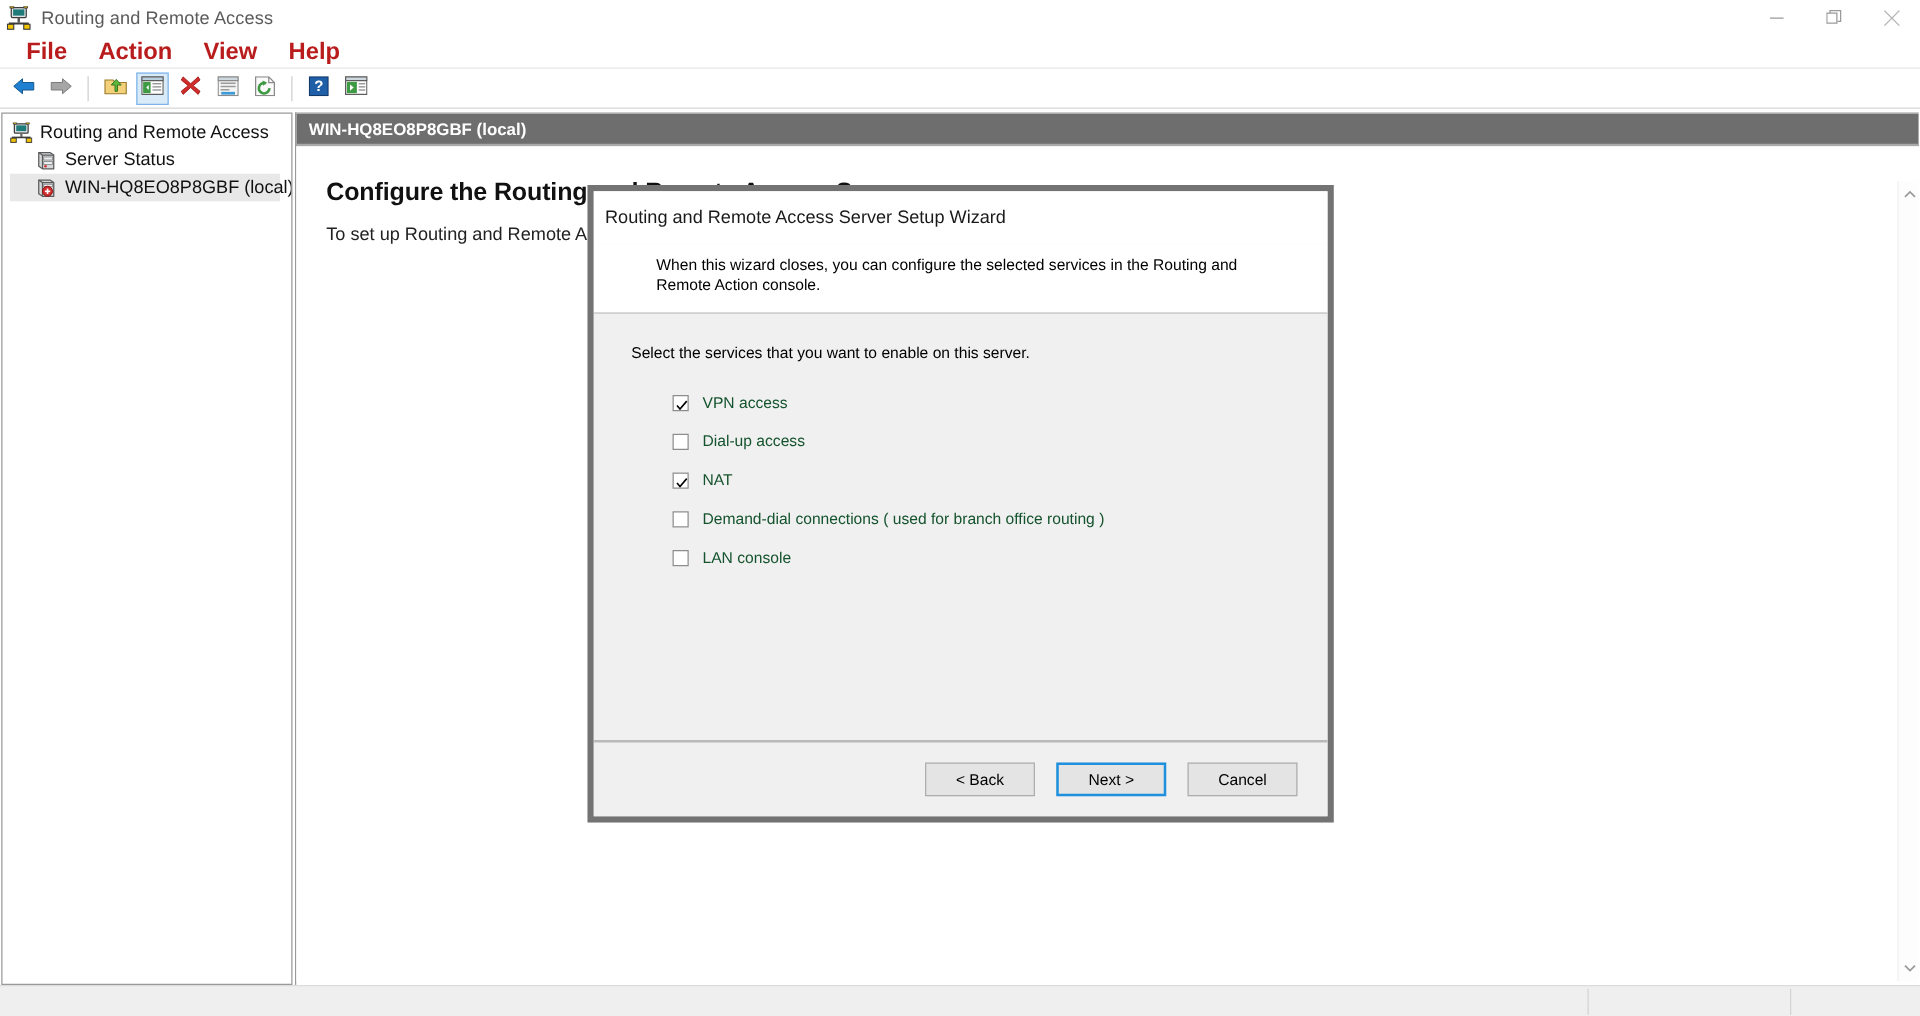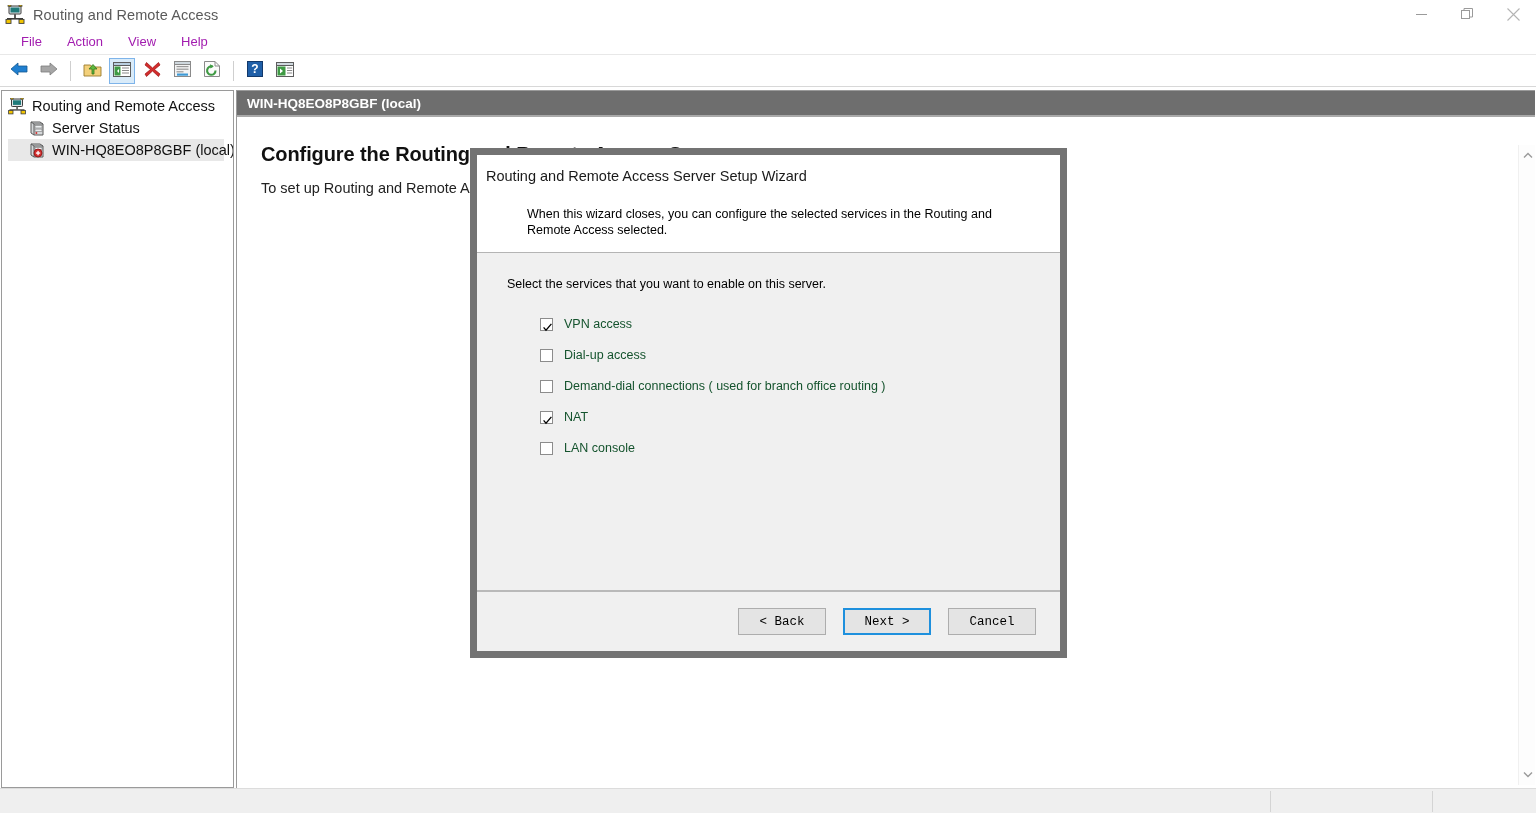--- a/index.html
+++ b/index.html
@@ -64,25 +64,26 @@
     top: 29px; left: 0;
     width: 1536px;
     height: 26px;
     background: #ffffff;
     border-bottom: 1px solid #e8e8e8;
     display: flex;
     align-items: center;
     box-sizing: border-box;
   }
   .menu-item {
-    font-size: 13px;
-    color: #a21caf;
+    font-size: 19px;
+    color: #b91c1c;
     padding: 3px 11px;
     margin-left: 3px;
     white-space: nowrap;
+    font-weight: bold;
   }
   .menu-item:first-child { margin-left: 10px; }
 
   
   .toolbar {
     position: absolute;
     top: 56px; left: 0;
     width: 1536px;
     height: 31px;
     background: #ffffff;
@@ -229,21 +230,21 @@
     background: #d4d4d4;
   }
 
   
   .dialog {
     position: absolute;
     left: 470px; top: 148px;
     width: 597px;
     height: 510px;
     background: #f0f0f0;
-    border: 7px solid #737373;
+    border: 5px solid #737373;
     box-shadow: 0 0 0 0 rgba(0,0,0,0);
     box-sizing: border-box;
     display: flex;
     flex-direction: column;
   }
   .dlg-titlebar {
     height: 42px;
     background: #ffffff;
     display: flex;
     align-items: center;
@@ -324,21 +325,21 @@
     align-items: center;
     justify-content: flex-end;
     padding-right: 24px;
     box-sizing: border-box;
   }
   .dlg-btn {
     width: 88px;
     height: 27px;
     background: #e4e4e4;
     border: 1px solid #adadad;
-    font-family: Liberation Mono, monospace;
+    font-family: Liberation Sans, sans-serif;
     font-size: 12.5px;
     color: #000;
     margin-left: 17px;
     box-sizing: border-box;
     display: flex;
     align-items: center;
     justify-content: center;
     padding: 2px;
   }
   .dlg-btn.default {
@@ -566,21 +567,21 @@
     </div>
   </div>
 
   <div class="dialog">
 
     <div class="dlg-titlebar">
       <span class="dlg-title">Routing and Remote Access Server Setup Wizard</span>
     </div>
 
     <div class="dlg-head">
-      <div class="dlg-head-desc">When this wizard closes, you can configure the selected services in the Routing and Remote Access selected.</div>
+      <div class="dlg-head-desc">When this wizard closes, you can configure the selected services in the Routing and Remote Action console.</div>
     </div>
 
     <div class="dlg-body">
       <div class="dlg-instruction">Select the services that you want to enable on this server.</div>
 
       <div class="cb-list">
 
         <div class="cb-row">
           <span class="cb-box">
             <span class="tick">
@@ -591,37 +592,37 @@
           </span>
           <span class="cb-label">VPN access</span>
         </div>
 
         <div class="cb-row">
           <span class="cb-box"></span>
           <span class="cb-label">Dial-up access</span>
         </div>
 
         <div class="cb-row">
-          <span class="cb-box"></span>
-          <span class="cb-label">Demand-dial connections ( used for branch office routing )</span>
-        </div>
-
-        <div class="cb-row">
           <span class="cb-box">
             <span class="tick">
               <svg width="11" height="11" viewBox="0 0 11 11">
                   <path d="M1.6 5.4 L4 8.2 L9.4 1.9" fill="none" stroke="#000000" stroke-width="1.3"></path>
                 </svg>
             </span>
           </span>
           <span class="cb-label">NAT</span>
         </div>
 
         <div class="cb-row">
           <span class="cb-box"></span>
+          <span class="cb-label">Demand-dial connections ( used for branch office routing )</span>
+        </div>
+
+        <div class="cb-row">
+          <span class="cb-box"></span>
           <span class="cb-label">LAN console</span>
         </div>
 
       </div>
     </div>
 
     <div class="dlg-footer">
       <button class="dlg-btn">&lt; Back</button>
       <button class="dlg-btn default">Next &gt;</button>
       <button class="dlg-btn">Cancel</button>

